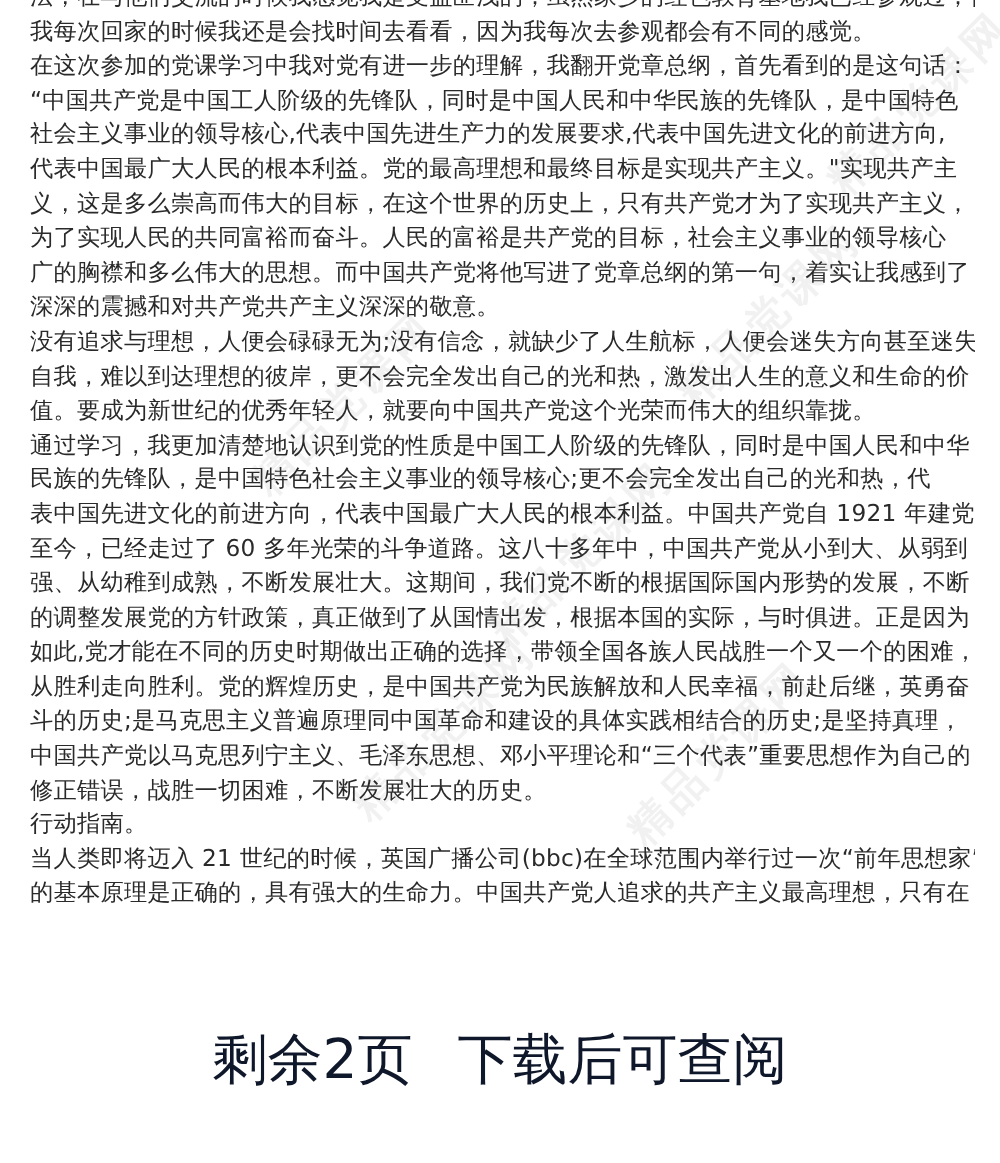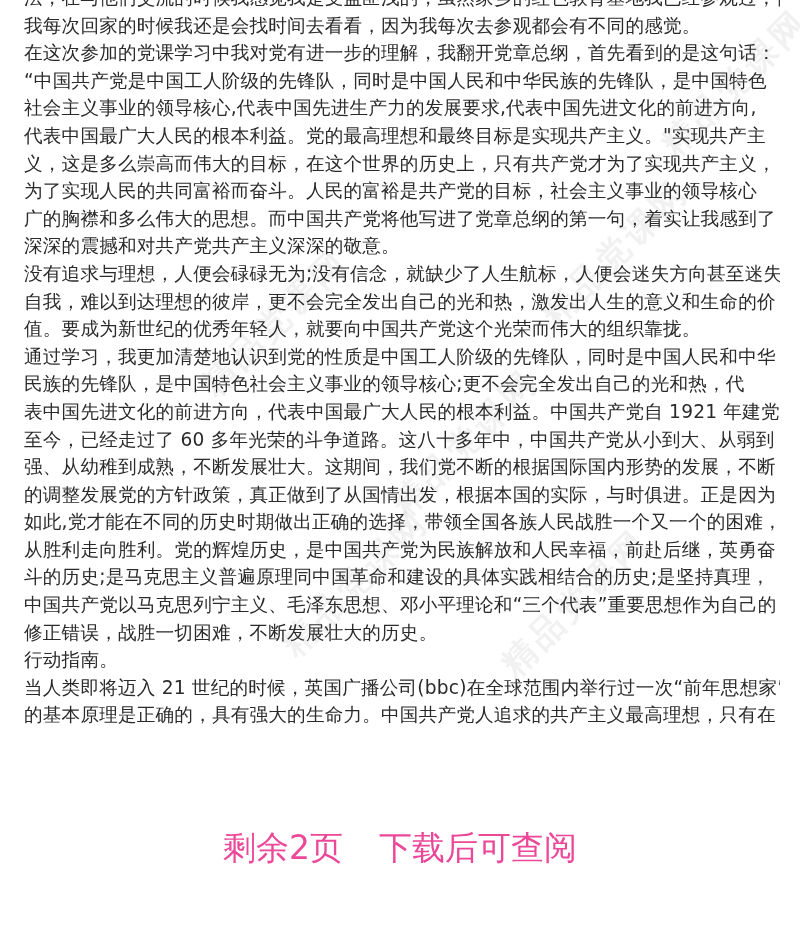--- a/index.html
+++ b/index.html
@@ -47,22 +47,22 @@
       white-space: nowrap;
       pointer-events: none;
       letter-spacing: 4px;
     }
     .more-banner {
       position: absolute;
       left: 0;
       top: 826px;
       width: 800px;
       text-align: center;
-      color: #ec4899;
-      font-size: 33px;
+      color: #0f172a;
+      font-size: 44px;
       line-height: 44px;
     }
     .more-banner .gap {
       display: inline-block;
       width: 36px;
     }
   </style>
 </head>
 <body>
 

